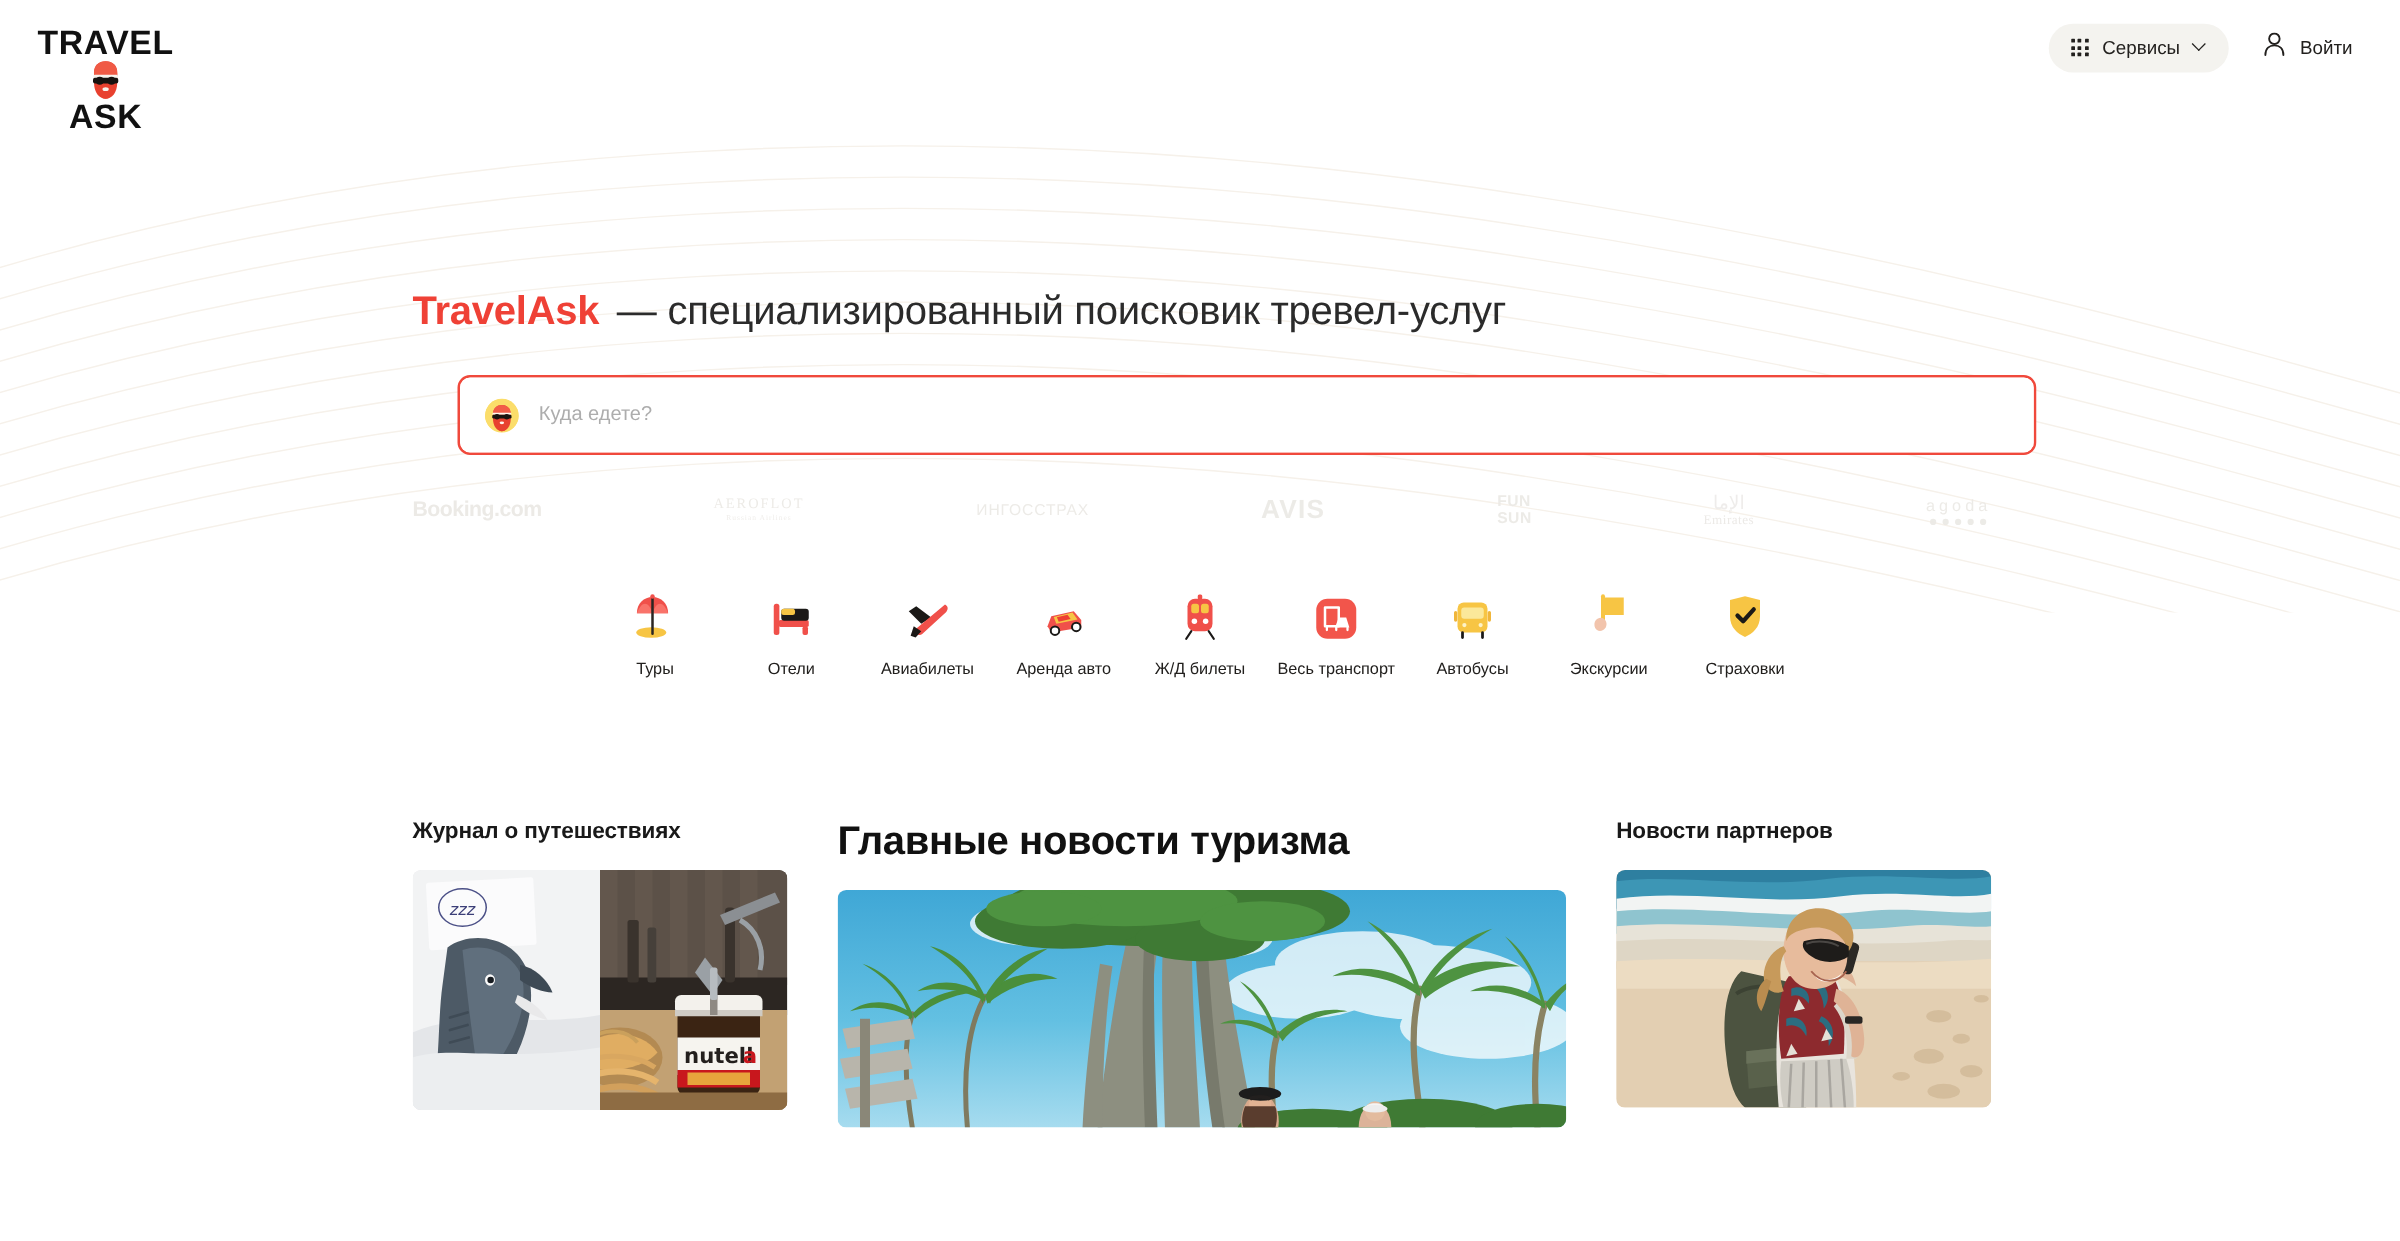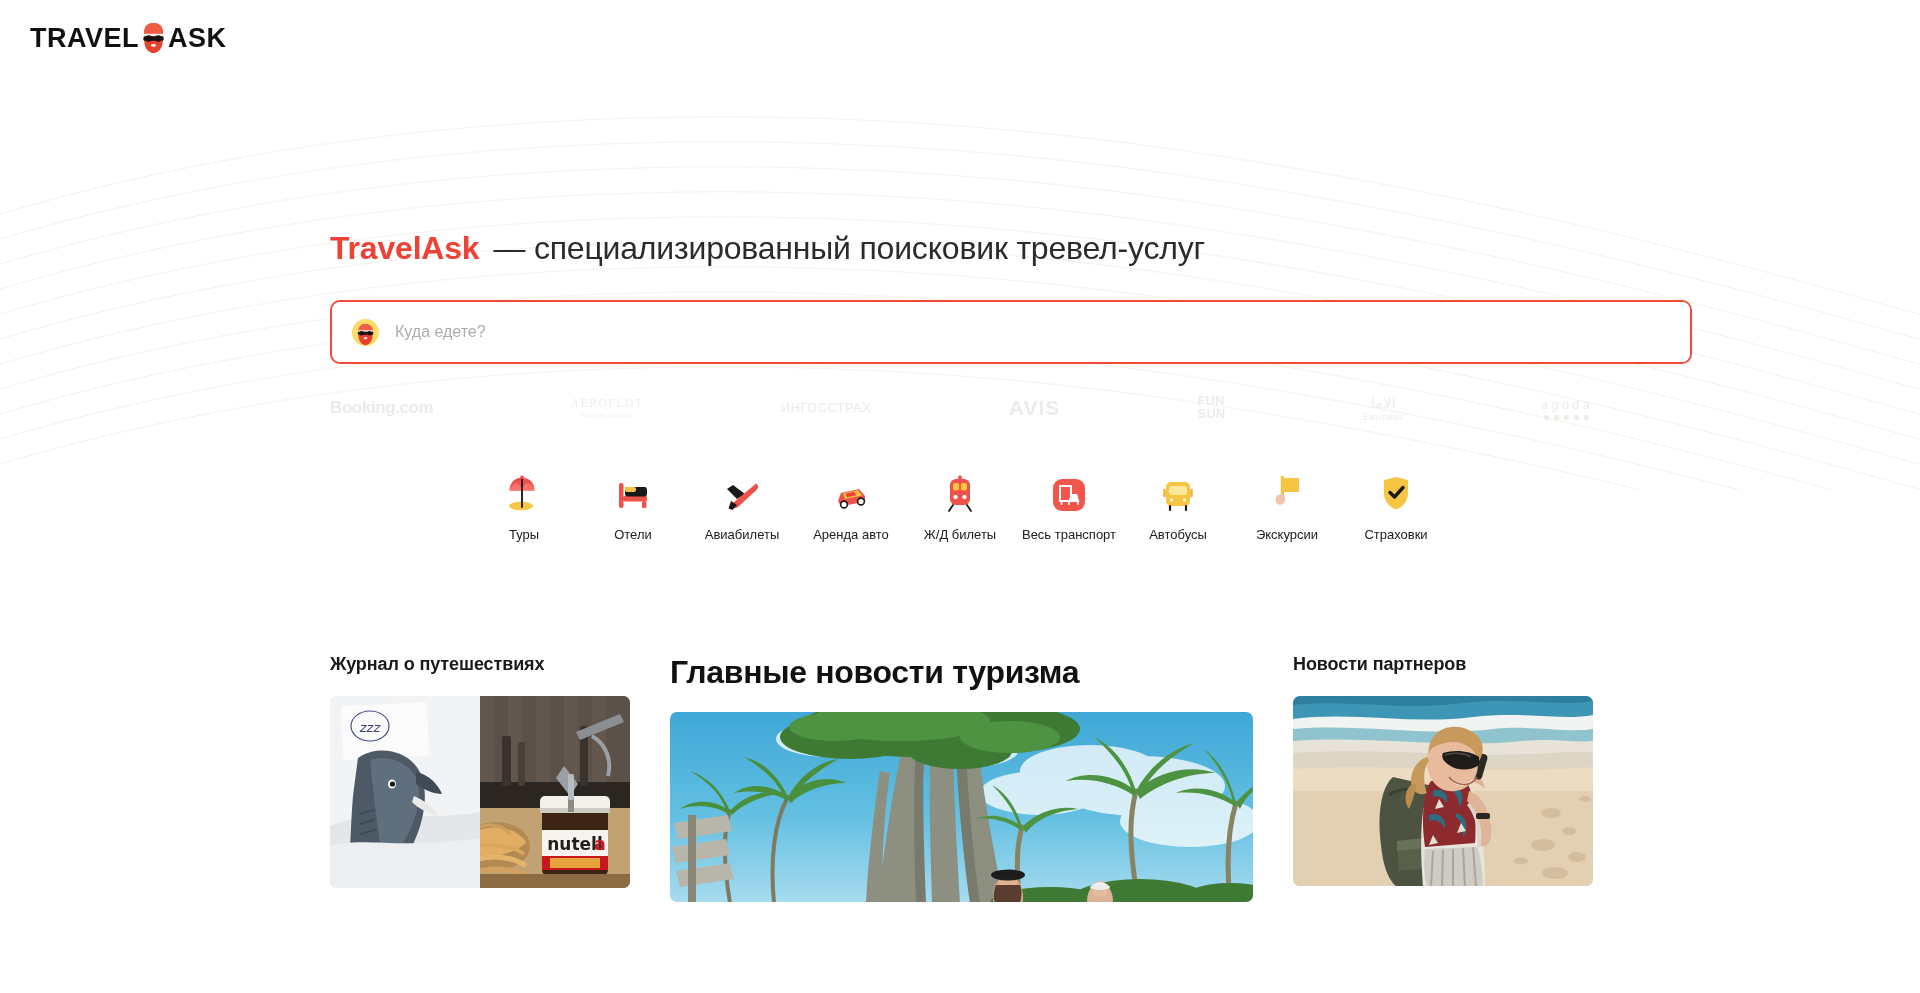--- a/index.html
+++ b/index.html
@@ -27,21 +27,21 @@
   
   .header {
     position: relative;
     z-index: 5;
     height: 76px;
     display: flex;
     align-items: center;
     justify-content: space-between;
     padding: 0 34px 0 30px;
   }
-  .logo { display: flex; align-items: center; height: 34px; }
+  .logo { display: flex; align-items: center; height: 34px; flex-direction: column; }
   .logo-text {
     font-family: "Liberation Sans", sans-serif;
     font-weight: 700;
     font-size: 27px;
     letter-spacing: 0.5px;
     color: #111111;
     line-height: 1;
   }
   .logo-face {
     position: relative;
@@ -83,28 +83,29 @@
   }
   .hero-title .brand {
     color: #ef4136;
     font-weight: 700;
     margin-right: 14px;
   }
 
   
   .search-wrap {
     margin-top: 33px;
-    width: 1362px;
+    width: 1263px;
     height: 64px;
     border: 2px solid #f0493c;
     border-radius: 10px;
     display: flex;
     align-items: stretch;
     background: #fff;
     overflow: hidden;
+    margin-left: 36px;
   }
   .search-field {
     flex: 1;
     display: flex;
     align-items: center;
     gap: 16px;
     padding-left: 20px;
     background: #fff;
     border-radius: 8px 0 0 8px;
   }
@@ -265,20 +266,47 @@
           <rect x="2.4" y="14.2" width="20.2" height="4.6" rx="1.6" fill="#17120f"></rect>
           <circle cx="7.8" cy="16.5" r="3.2" fill="#17120f"></circle>
           <circle cx="17.2" cy="16.5" r="3.2" fill="#17120f"></circle>
           <path d="M6 20.5 C6 20.5 9 22 12.5 22 C16 22 19 20.5 19 20.5 C19 26.5 16.2 31 12.5 31 C8.8 31 6 26.5 6 20.5 Z" fill="#e8412f"></path>
           <ellipse cx="12.5" cy="23.3" rx="2.5" ry="1.5" fill="#f7f2ec"></ellipse>
         </svg>
       </span>
       <span class="logo-text">ASK</span>
     </div>
 
+    <div class="header-right">
+      <div class="services-pill">
+        <span class="grid-icon">
+          <i></i>
+            <i></i>
+            <i></i>
+            <i></i>
+            <i></i>
+            <i></i>
+            <i></i>
+            <i></i>
+            <i></i>
+        </span>
+        <span class="services-label">Сервисы</span>
+        <span class="chev"></span>
+      </div>
+
+      <div class="login">
+        <span>
+          <svg width="17" height="19" viewBox="0 0 17 19" aria-hidden="true">
+            <circle cx="8.5" cy="5" r="4.2" fill="none" stroke="#22201e" stroke-width="1.5"></circle>
+            <path d="M1.3 18 C1.3 12.8 4.6 10.3 8.5 10.3 C12.4 10.3 15.7 12.8 15.7 18" fill="none" stroke="#22201e" stroke-width="1.5" stroke-linecap="round"></path>
+          </svg>
+        </span>
+        <span class="login-label">Войти</span>
+      </div>
+    </div>
   </div>
 
   <div class="hero">
     <h1 class="hero-title">
       <span class="brand">TravelAsk</span><span>— специализированный поисковик тревел-услуг</span>
     </h1>
 
     <div class="search-wrap">
       <div class="search-field">
         <span class="avatar-circle">

